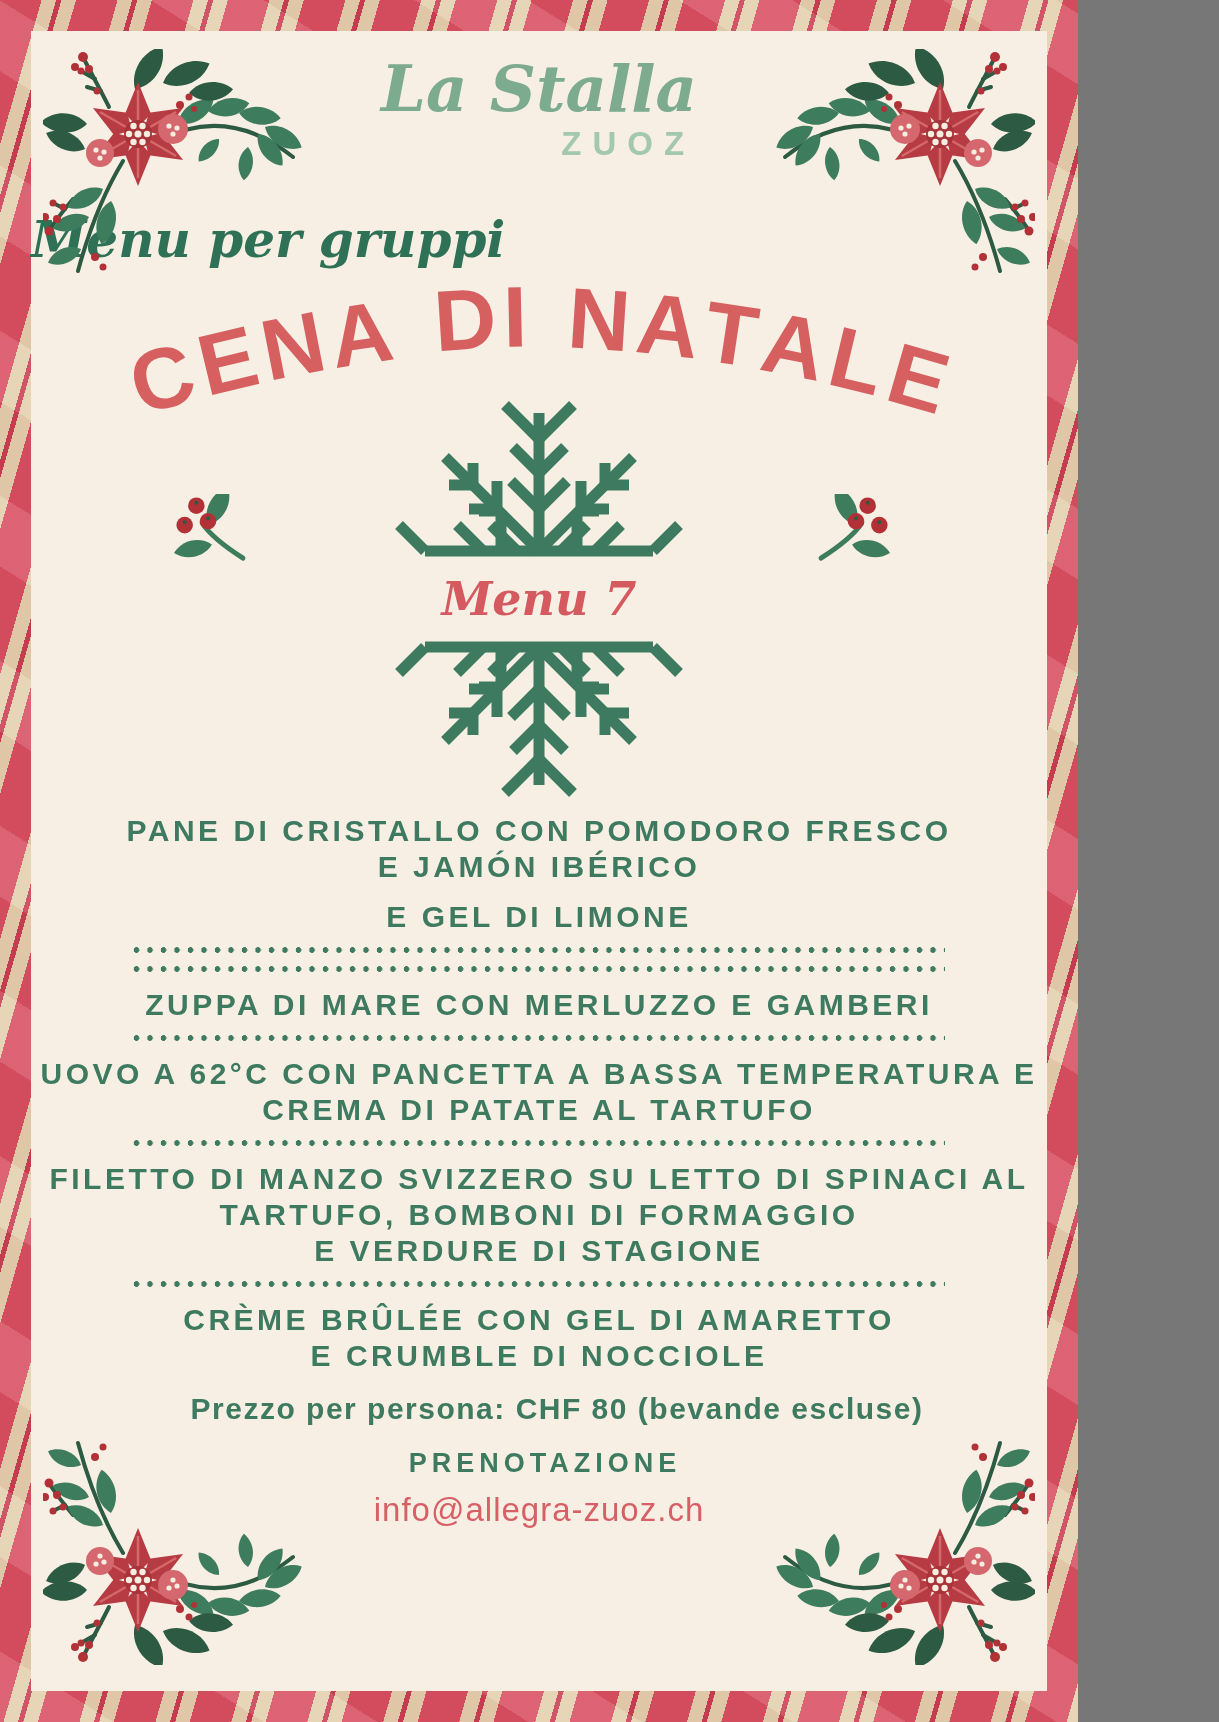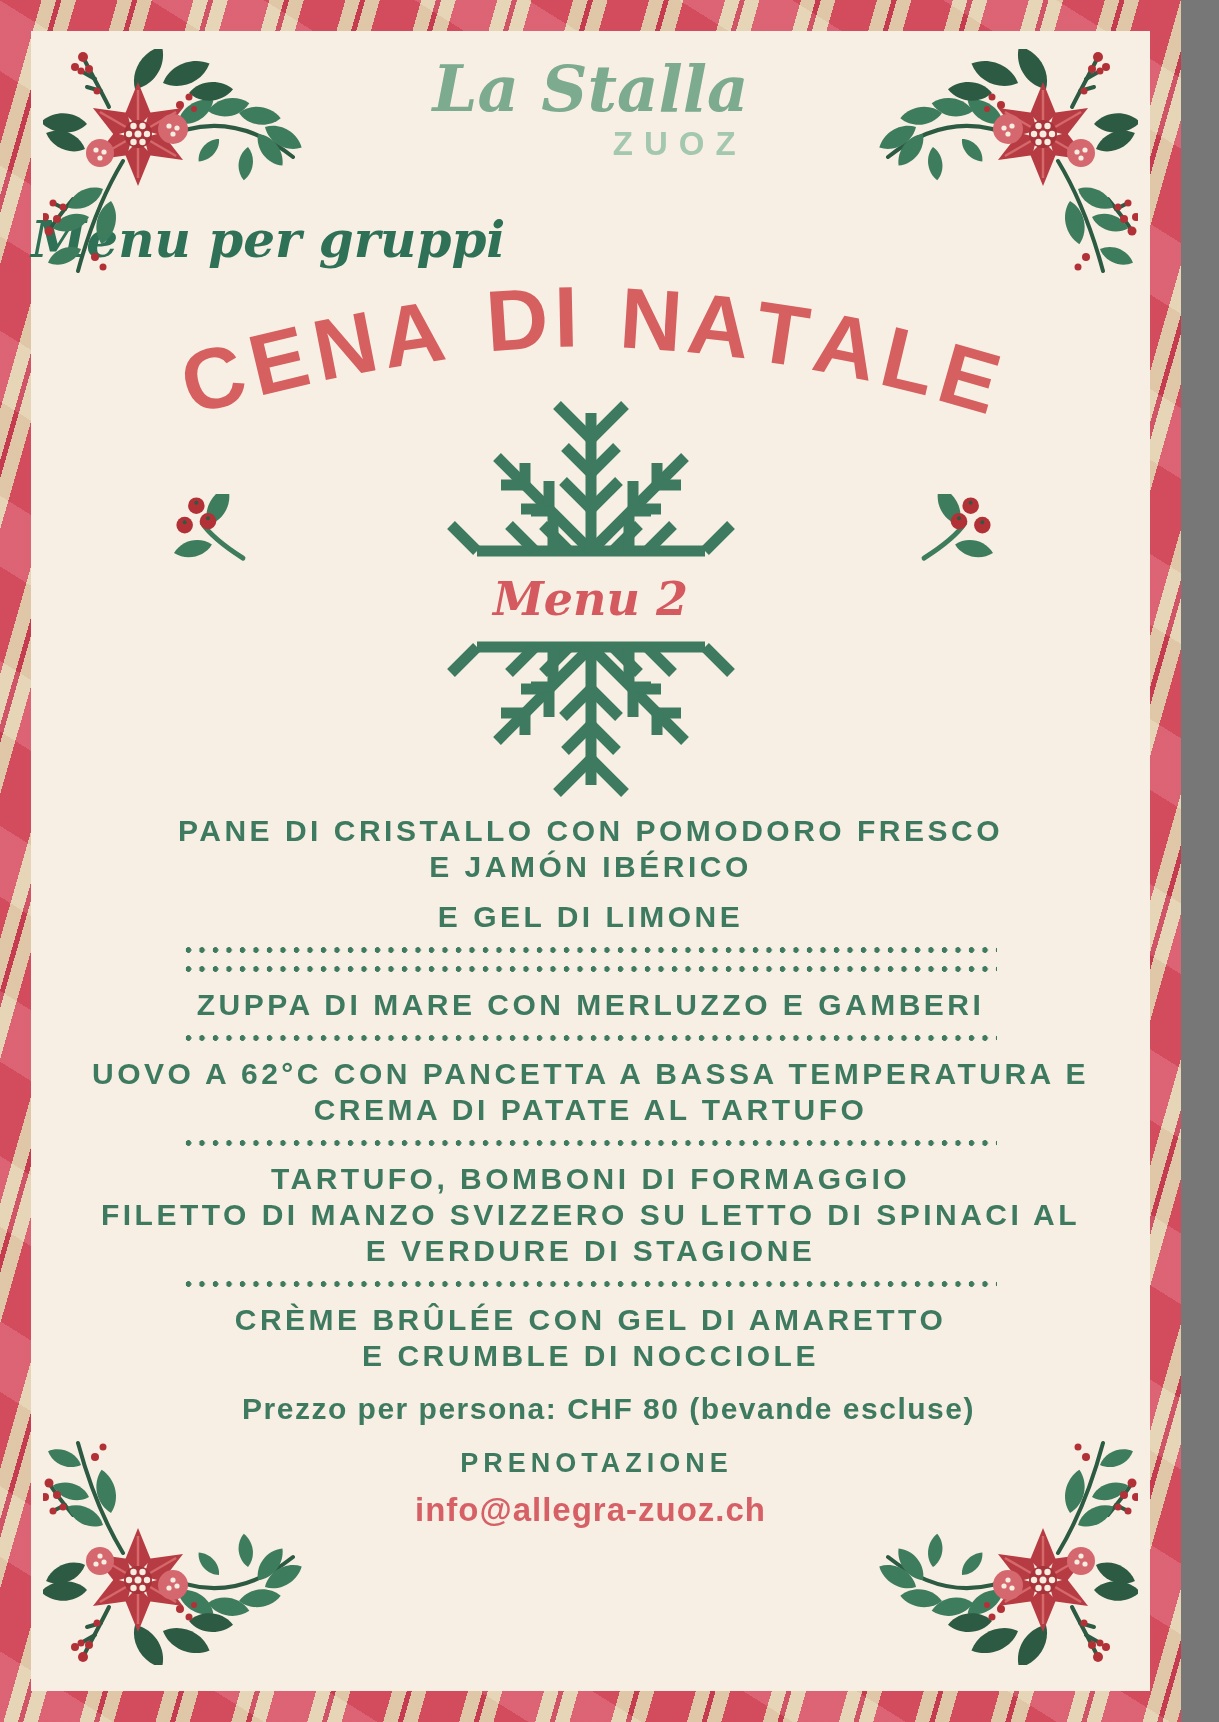--- a/index.html
+++ b/index.html
@@ -1,17 +1,17 @@
 <!DOCTYPE html>
 <html style="--card-bg: #f8efe4; --stripe-red: #d84e61; --stripe-red-dark: #c93d52; --stripe-tan: #e4cfae; --logo-green: #7dab90; --logo-sub-green: #a3c7af; --script-green: #2e7156; --title-red: #d66060; --menu-green: #3d7a60; --accent-red: #d55a60; --email-red: #d66065; --holly-dark: #2c5a43; --leaf-green: #3e7c5e; --poinsettia-red: #b73b42; --rose-pink: #d4686e; --berry-red: #b23137; --dot-cream: #f6ecdf;"><head>
 <meta charset="utf-8">
 <style>
   html,body{margin:0;padding:0;background:#777;}
   .poster{
-    position:relative;width:1181px;height:1722px;overflow:hidden;
+    position:relative;width:1078px;height:1722px;overflow:hidden;
     background:repeating-linear-gradient(106deg,
       var(--stripe-red) 0 40px,
       var(--stripe-tan) 40px 54px,
       var(--stripe-red-dark) 54px 59px,
       var(--stripe-tan) 59px 73px);
     font-family:"Liberation Sans",sans-serif;
   }
   .poster::before{ 
     content:"";position:absolute;inset:0;pointer-events:none;
     background:repeating-linear-gradient(32deg,rgba(255,255,255,.12) 0 60px,rgba(120,40,40,.05) 60px 140px);
@@ -54,21 +54,21 @@
   .course-line{font-weight:700;font-size:30px;line-height:36px;letter-spacing:3.5px;
                color:var(--menu-green);text-align:center;}
   .dots{width:812px;height:8px;margin:11px auto;
         background-image:radial-gradient(circle at 3.5px 4px,var(--menu-green) 2.6px,rgba(0,0,0,0) 3.1px);
         background-size:13.5px 8px;background-repeat:repeat-x;}
 
   .price{margin-top:18px;font-weight:700;font-size:30px;letter-spacing:1.5px;
          color:var(--menu-green);text-align:center;padding-left:36px;}
   .booking{margin-top:22px;font-weight:700;font-size:27px;letter-spacing:5px;
            color:var(--menu-green);text-align:center;margin-left:12px;}
-  .email{display:block;margin-top:12px;font-weight:700;font-size:33px;letter-spacing:1px;
+  .email{display:block;margin-top:12px;font-weight:400;font-size:33px;letter-spacing:1px;
          color:var(--email-red);text-align:center;text-decoration:none;cursor:pointer;}
 
   
   .stem{stroke:var(--holly-dark);stroke-width:4;fill:none;stroke-linecap:round;}
   .leaf use,.leaf path{fill:var(--leaf-green);}
   .leaf{fill:var(--leaf-green);}
   .holly{fill:var(--holly-dark);}
   .pois{fill:var(--poinsettia-red);}
   .vein{stroke:#d4686b;stroke-width:2.5;fill:none;}
   .pois-center{fill:#a8333a;}
@@ -279,21 +279,21 @@
     </div>
 
     <div class="subtitle script">Menu per gruppi</div>
 
     <div class="arch" id="arch-title"><span class="arch-letter" style="transform: translateY(62px) rotate(-16deg);">C</span><span class="arch-letter" style="transform: translateY(44.4px) rotate(-13.5deg);">E</span><span class="arch-letter" style="transform: translateY(29.7px) rotate(-11.1deg);">N</span><span class="arch-letter" style="transform: translateY(18px) rotate(-8.6deg);">A</span><span class="arch-letter sp" style="transform: translateY(9.2px) rotate(-6.2deg);">&nbsp;</span><span class="arch-letter" style="transform: translateY(3.3px) rotate(-3.7deg);">D</span><span class="arch-letter" style="transform: translateY(0.4px) rotate(-1.2deg);">I</span><span class="arch-letter sp" style="transform: translateY(0.4px) rotate(1.2deg);">&nbsp;</span><span class="arch-letter" style="transform: translateY(3.3px) rotate(3.7deg);">N</span><span class="arch-letter" style="transform: translateY(9.2px) rotate(6.2deg);">A</span><span class="arch-letter" style="transform: translateY(18px) rotate(8.6deg);">T</span><span class="arch-letter" style="transform: translateY(29.7px) rotate(11.1deg);">A</span><span class="arch-letter" style="transform: translateY(44.4px) rotate(13.5deg);">L</span><span class="arch-letter" style="transform: translateY(62px) rotate(16deg);">E</span></div>
 
     <div class="snow-wrap">
       <svg class="snowsvg" viewBox="0 0 320 160">
           <use href="#snowhalf"></use>
         </svg>
-      <div class="menu-label script">Menu 2</div>
+      <div class="menu-label script">Menu 7</div>
       <svg class="snowsvg flip" viewBox="0 0 320 160">
           <use href="#snowhalf"></use>
         </svg>
     </div>
 
     <div id="courses">
         <div class="course">
           <div class="course-line">PANE DI CRISTALLO CON POMODORO FRESCO</div>
           <div class="course-line">E JAMÓN IBÉRICO</div>
         </div>
@@ -305,22 +305,22 @@
         <div class="course">
           <div class="course-line">ZUPPA DI MARE CON MERLUZZO E GAMBERI</div>
         </div>
         <div class="dots"></div>
         <div class="course">
           <div class="course-line">UOVO A 62°C CON PANCETTA A BASSA TEMPERATURA E</div>
           <div class="course-line">CREMA DI PATATE AL TARTUFO</div>
         </div>
         <div class="dots"></div>
         <div class="course">
+          <div class="course-line">FILETTO DI MANZO SVIZZERO SU LETTO DI SPINACI AL</div>
           <div class="course-line">TARTUFO, BOMBONI DI FORMAGGIO</div>
-          <div class="course-line">FILETTO DI MANZO SVIZZERO SU LETTO DI SPINACI AL</div>
           <div class="course-line">E VERDURE DI STAGIONE</div>
         </div>
         <div class="dots"></div>
         <div class="course">
           <div class="course-line">CRÈME BRÛLÉE CON GEL DI AMARETTO</div>
           <div class="course-line">E CRUMBLE DI NOCCIOLE</div>
         </div>
       </div>
 
     <div class="price">Prezzo per persona: CHF 80 (bevande escluse)</div>

